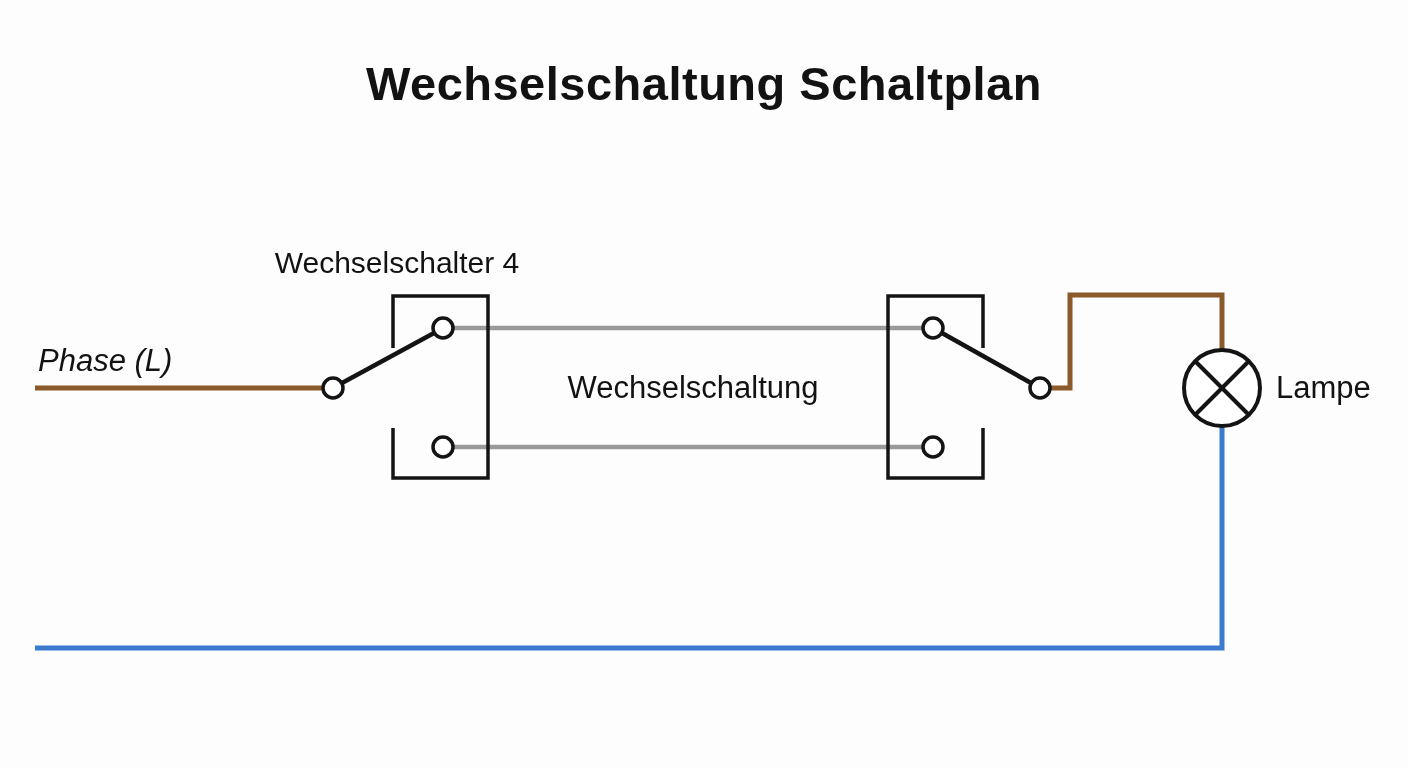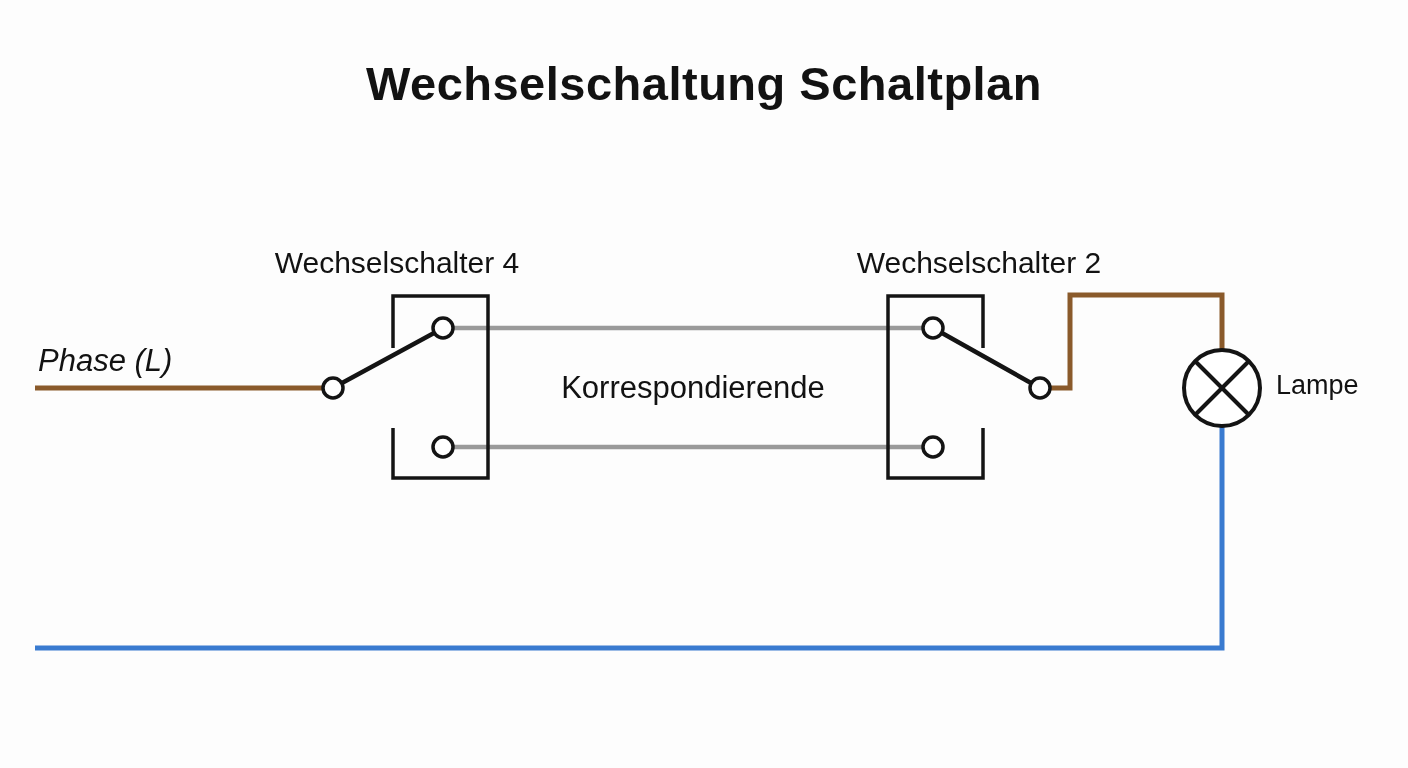--- a/index.html
+++ b/index.html
@@ -23,21 +23,21 @@
     left: 0; right: 0; top: 56px;
     text-align: center;
     font-size: 47px;
     font-weight: 700;
     letter-spacing: 0.5px;
   }
   .switch1-label { left: 397px; top: 246px; font-size: 30px; font-weight: 500; transform: translateX(-50%); }
   .switch2-label { left: 979px; top: 246px; font-size: 30px; font-weight: 500; transform: translateX(-50%); }
   .phase-label   { left: 38px;  top: 343px; font-size: 31px; font-weight: 500; font-style: italic; }
   .traveler-label{ left: 693px; top: 370px; font-size: 31px; font-weight: 500; transform: translateX(-50%); }
-  .lamp-label    { left: 1276px; top: 370px; font-size: 27px; font-weight: 500; }
+  .lamp-label    { left: 1276px; top: 370px; font-size: 31px; font-weight: 500; }
   .neutral-label { left: 730px; top: 660px; font-size: 31px; font-weight: 500; transform: translateX(-50%); }
 
   .outline { fill: none; stroke: #141414; stroke-width: 3.5; }
   .terminal { fill: #ffffff; stroke: #141414; stroke-width: 3.5; }
   .lever { stroke: #141414; stroke-width: 4.5; stroke-linecap: round; }
   .wire { fill: none; stroke-width: 5; }
   .traveler { fill: none; stroke-width: 4.5; }
   .lamp-outline { fill: #ffffff; stroke: #141414; stroke-width: 4; }
   .lamp-cross { stroke: #141414; stroke-width: 4; }
 </style>
@@ -77,22 +77,21 @@
       <circle class="lamp-outline" cx="1222" cy="388" r="38"></circle>
       <line class="lamp-cross" x1="1195" y1="361" x2="1249" y2="415"></line>
       <line class="lamp-cross" x1="1249" y1="361" x2="1195" y2="415"></line>
     </g>
   </svg>
 
   <div class="label title">Wechselschaltung Schaltplan</div>
 
   <div class="label switch1-label">Wechselschalter 4</div>
 
-  <div class="label switch2-label">Wechselschalter 2</div>
 
   <div class="label phase-label">Phase (L)</div>
 
-  <div class="label traveler-label">Korrespondierende</div>
+  <div class="label traveler-label">Wechselschaltung</div>
 
   <div class="label lamp-label">Lampe</div>
 
 
 </div>
 
 </body></html>

